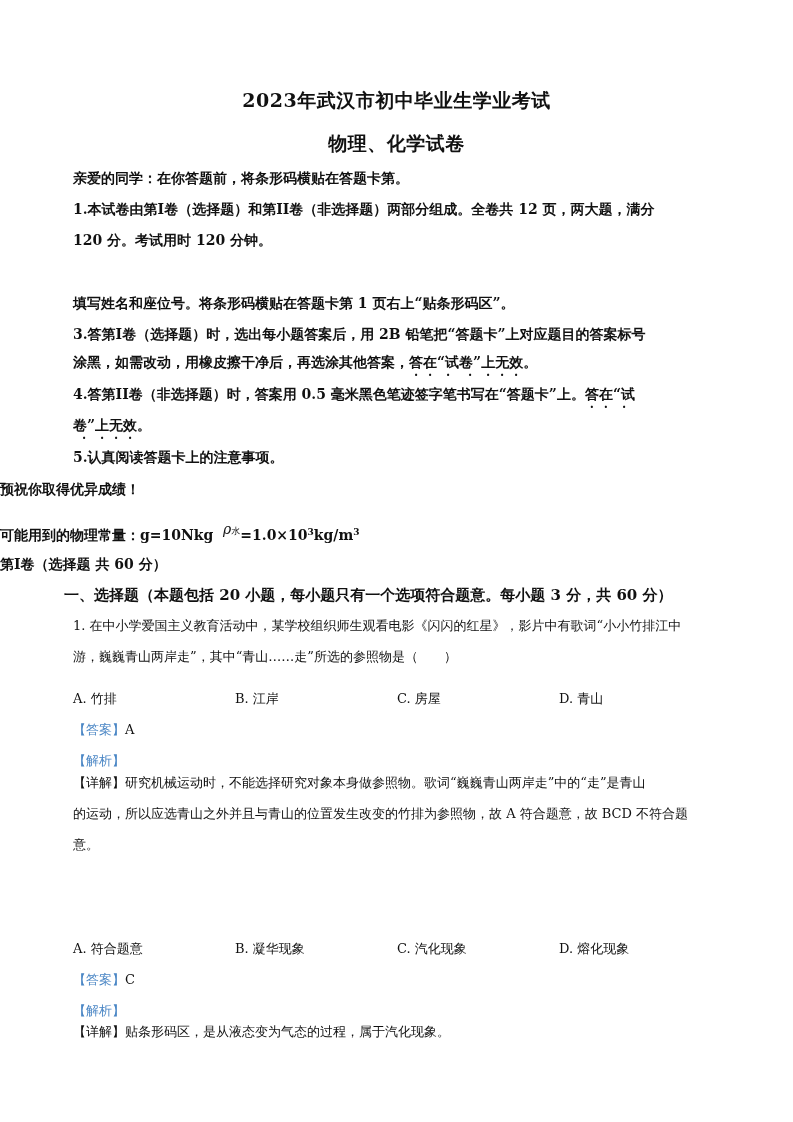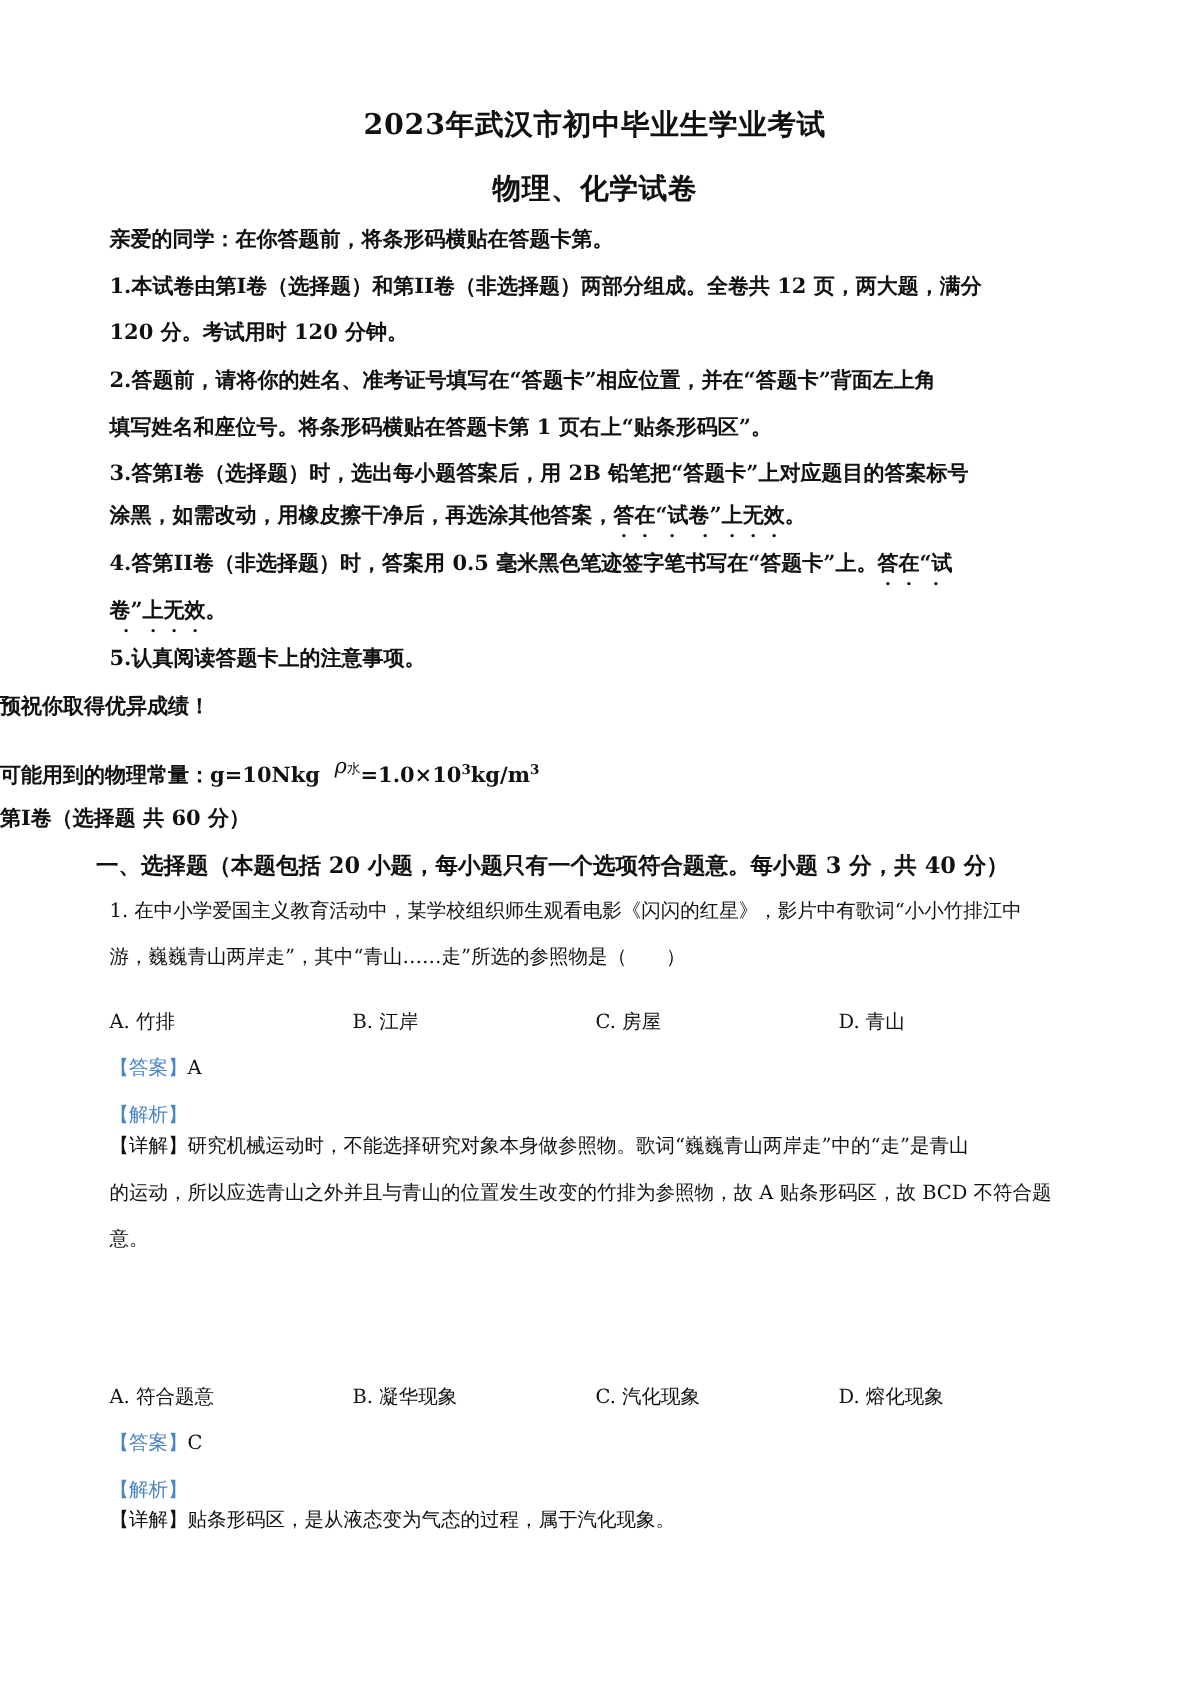--- a/index.html
+++ b/index.html
@@ -1,21 +1,21 @@
 <!DOCTYPE html>
 <html><head>
 <meta charset="utf-8">
 <style>
   html, body { margin: 0; padding: 0; background: #ffffff; }
   body {
     width: 793px; height: 1122px; position: relative; overflow: hidden;
     font-family: "DejaVu Serif", "Liberation Serif", serif;
     color: #111;
   }
-  .page { position: absolute; left: 0; top: 0; width: 793px; height: 796px; }
+  .page { position: absolute; left: 0; top: 18px; width: 793px; height: 796px; }
   .title {
     position: absolute; left: 0; width: 793px; text-align: center;
     font-weight: bold; font-size: 19px; letter-spacing: 0.5px;
   }
   .t1 { top: 70px; }
   .t2 { top: 113px; }
   .line {
     position: absolute; left: 73px; width: 650px;
     font-size: 14px; font-weight: bold; white-space: nowrap; line-height: 20px;
   }
@@ -38,57 +38,56 @@
 <body>
 
 <div class="page">
 
   <div class="title t1">2023年武汉市初中毕业生学业考试</div>
   <div class="title t2">物理、化学试卷</div>
 
   <div class="line" style="top:150px">亲爱的同学：在你答题前，将条形码横贴在答题卡第。</div>
   <div class="line" style="top:181px">1.本试卷由第I卷（选择题）和第II卷（非选择题）两部分组成。全卷共 12 页，两大题，满分</div>
   <div class="line" style="top:212px">120 分。考试用时 120 分钟。</div>
-  <div class="line" style="top:244px">2.答题前，请将你的姓名、准考证号填写在“答题卡”相应位置，并在“答题卡”背面左上角</div>
   <div class="line" style="top:275px">填写姓名和座位号。将条形码横贴在答题卡第 1 页右上“贴条形码区”。</div>
   <div class="line" style="top:306px">3.答第I卷（选择题）时，选出每小题答案后，用 2B 铅笔把“答题卡”上对应题目的答案标号</div>
   <div class="line" style="top:334px">
     <span>涂黑，如需改动，用橡皮擦干净后，再选涂其他答案，</span><span class="dot">答</span><span class="dot">在</span><span class="dot">“试</span><span class="dot">卷”</span><span class="dot">上</span><span class="dot">无</span><span class="dot">效</span><span>。</span>
   </div>
   <div class="line" style="top:366px">
     <span>4.答第II卷（非选择题）时，答案用 0.5 毫米黑色笔迹签字笔书写在“答题卡”上。</span><span class="dot">答</span><span class="dot">在</span><span class="dot">“试</span>
   </div>
   <div class="line" style="top:397px">
     <span class="dot">卷”</span><span class="dot">上</span><span class="dot">无</span><span class="dot">效</span><span>。</span>
   </div>
   <div class="line" style="top:429px">5.认真阅读答题卡上的注意事项。</div>
 
   <div class="line center" style="top:461px">预祝你取得优异成绩！</div>
 
   <div class="line center" style="top:504px">
     <span>可能用到的物理常量：g=10Nkg</span>&nbsp;&nbsp;<span class="rho">ρ</span><span class="rho-sub">水</span><span>=1.0×10</span><sup>3</sup><span>kg/m</span><sup>3</sup>
   </div>
 
   <div class="line center" style="top:536px">第I卷（选择题  共 60 分）</div>
-  <div class="line" style="top:567px; font-size:15px; left:64px">一、选择题（本题包括 20 小题，每小题只有一个选项符合题意。每小题 3 分，共 40 分）</div>
+  <div class="line" style="top:567px; font-size:15px; left:64px">一、选择题（本题包括 20 小题，每小题只有一个选项符合题意。每小题 3 分，共 60 分）</div>
 
   <div class="line plain" style="top:598px">1. 在中小学爱国主义教育活动中，某学校组织师生观看电影《闪闪的红星》，影片中有歌词“小小竹排江中</div>
   <div class="line plain" style="top:629px">游，巍巍青山两岸走”，其中“青山……走”所选的参照物是（　　）</div>
   <div class="opt" style="left:73px; top:661px">A. 竹排</div>
   <div class="opt" style="left:235px; top:661px">B. 江岸</div>
   <div class="opt" style="left:397px; top:661px">C. 房屋</div>
   <div class="opt" style="left:559px; top:661px">D. 青山</div>
   <div class="opt" style="left:73px; top:692px">
     <span class="blue">【答案】</span><span>A</span>
   </div>
   <div class="opt blue" style="left:73px; top:723px">【解析】</div>
   <div class="line plain" style="top:755px">
     <span>【详解】</span><span>研究机械运动时，不能选择研究对象本身做参照物。歌词“巍巍青山两岸走”中的“走”是青山</span>
   </div>
-  <div class="line plain" style="top:786px">的运动，所以应选青山之外并且与青山的位置发生改变的竹排为参照物，故 A 贴条形码区，故 BCD 不符合题</div>
+  <div class="line plain" style="top:786px">的运动，所以应选青山之外并且与青山的位置发生改变的竹排为参照物，故 A 符合题意，故 BCD 不符合题</div>
   <div class="line plain" style="top:817px">意。</div>
 
   <div class="opt" style="left:73px; top:911px">A. 符合题意</div>
   <div class="opt" style="left:235px; top:911px">B. 凝华现象</div>
   <div class="opt" style="left:397px; top:911px">C. 汽化现象</div>
   <div class="opt" style="left:559px; top:911px">D. 熔化现象</div>
   <div class="opt" style="left:73px; top:942px">
     <span class="blue">【答案】</span><span>C</span>
   </div>
   <div class="opt blue" style="left:73px; top:973px">【解析】</div>

